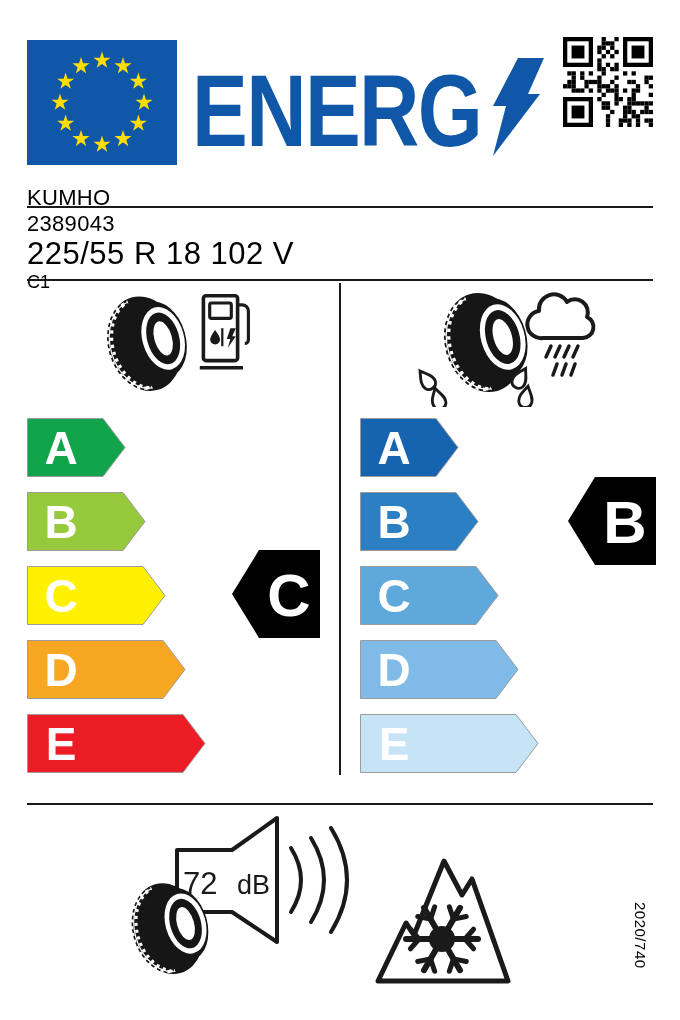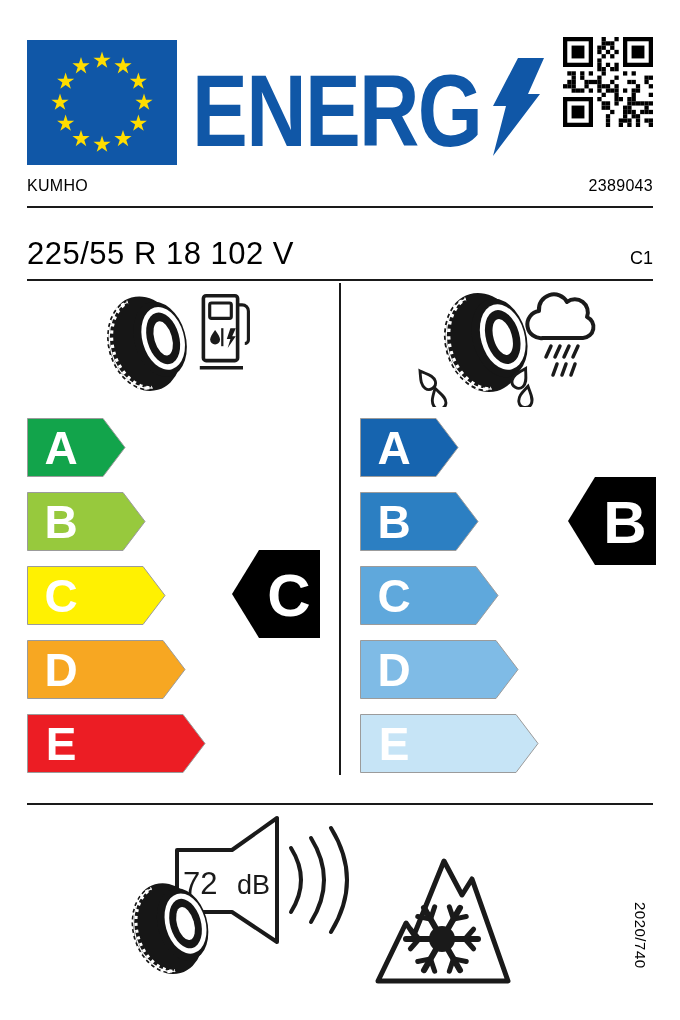--- a/index.html
+++ b/index.html
@@ -2,25 +2,25 @@
 <html><head>
 <meta charset="utf-8">
 <style>
   html,body{margin:0;padding:0;background:#fff;}
   .label{position:relative;width:680px;height:1020px;background:#fff;overflow:hidden;
          font-family:"Liberation Sans",sans-serif;color:#000000;}
   .abs{position:absolute;}
   .flag{left:27px;top:40px;width:150px;height:125px;}
   .energ{left:192px;top:52px;width:352px;height:112px;}
   .qr{left:563px;top:37px;width:90px;height:90px;}
-  .brand-row{left:27px;top:177px;width:626px;display:flex;justify-content:space-between;
-             font-size:16px;letter-spacing:.3px;}
+  .brand-row{left:27px;top:185px;width:626px;display:flex;justify-content:space-between;
+             font-size:22px;letter-spacing:.3px;flex-direction:column;}
   .rule{left:27px;width:626px;height:2px;background:#1a1a1a;}
   .rule1{top:206px;} .rule2{top:279px;} .rule3{top:803px;}
-  .size-row{left:27px;top:236px;width:626px;display:flex;justify-content:space-between;align-items:baseline;}
+  .size-row{left:27px;top:236px;width:626px;display:flex;justify-content:space-between;align-items:baseline;flex-direction:column;}
   .size-text{font-size:31px;letter-spacing:.5px;}
   .class-text{font-size:18px;}
   .divider{left:339px;top:283px;width:2px;height:492px;background:#1a1a1a;}
   .col{top:418px;width:240px;height:360px;}
   .col-fuel{left:27px;} .col-wet{left:360px;}
   .sel{width:88px;height:88px;}
   .sel-fuel{left:232px;top:550px;} .sel-wet{left:568px;top:477px;}
   .tire-fuel{left:95px;top:287px;width:104px;height:112px;}
   .pump{left:198px;top:284px;width:54px;height:92px;}
   .tire-wet{left:416px;top:287px;width:124px;height:120px;}

